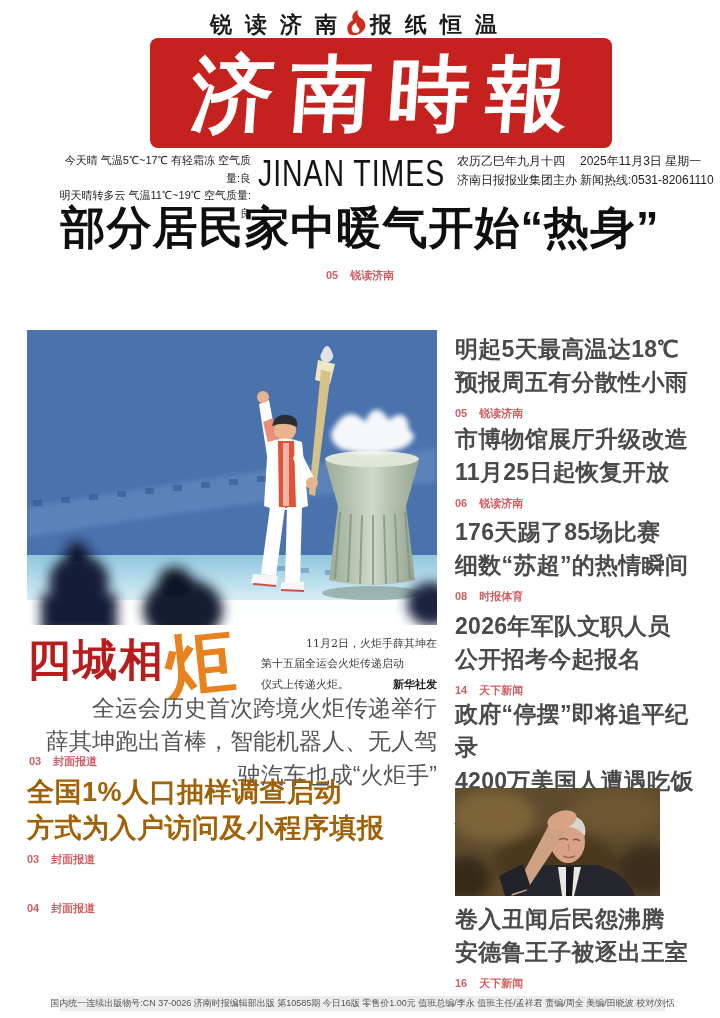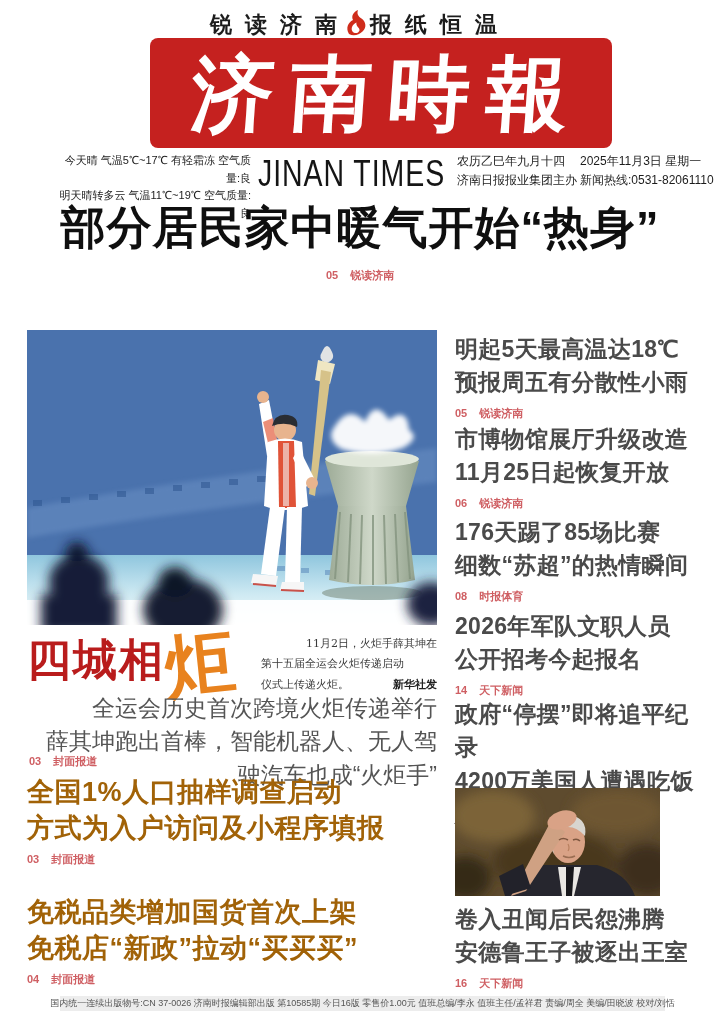--- a/index.html
+++ b/index.html
@@ -233,24 +233,20 @@
       <div class="story-headline-left">
         <div>全国1%人口抽样调查启动</div>
         <div>方式为入户访问及小程序填报</div>
       </div>
       <div class="ref">
         <span class="ref-page">03</span><span class="ref-section">封面报道</span>
       </div>
     </div>
 
     <div class="story ls2">
-      <div class="story-headline-left">
-        <div>免税品类增加国货首次上架</div>
-        <div>免税店“新政”拉动“买买买”</div>
-      </div>
       <div class="ref">
         <span class="ref-page">04</span><span class="ref-section">封面报道</span>
       </div>
     </div>
   </div>
 
   <div class="right-col">
 
     <div class="story rs1">
       <div class="story-headline-right">

